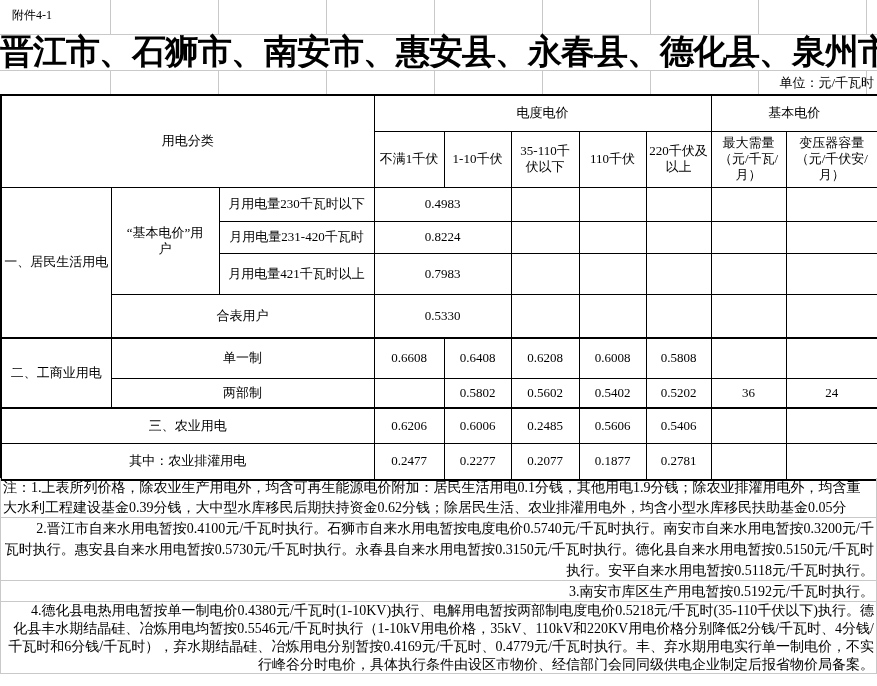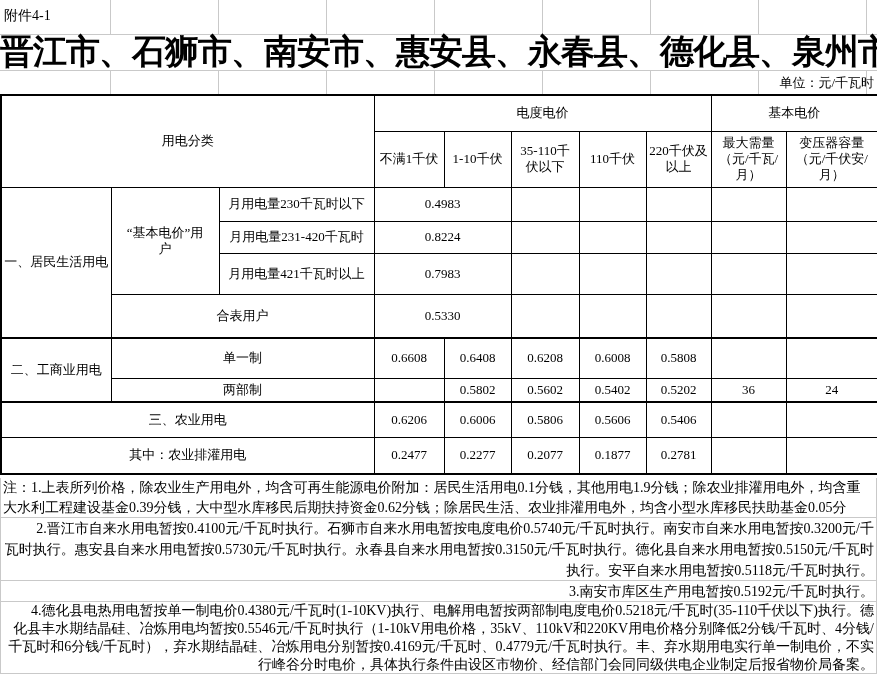--- a/index.html
+++ b/index.html
@@ -5,21 +5,21 @@
   html,body { margin:0; padding:0; }
   body {
     width:877px; height:686px; background:#ffffff; color:#000;
     font-family:"Liberation Serif","DejaVu Serif",serif;
   }
   .page { position:relative; width:877px; height:686px; overflow:hidden; background:#fff; }
 
   
   .gl { position:absolute; background:#c9c9c9; }
 
-  #attachment { position:absolute; left:4px; top:7px; font-size:14px; white-space:nowrap; }
+  #attachment { position:absolute; left:12px; top:7px; font-size:12px; white-space:nowrap; }
   #doc-title {
     position:absolute; left:0; top:36px; width:877px; text-align:right;
     font-size:34px; font-weight:bold; letter-spacing:-1px; line-height:32px; white-space:nowrap;
   }
   #unit { position:absolute; right:3px; top:74px; font-size:13px; white-space:nowrap; }
 
   table.price {
     position:absolute; left:0; top:94px; width:877px;
     border-collapse:collapse; table-layout:fixed; border:2px solid #000;
   }
@@ -155,36 +155,36 @@
       <td rowspan="2" class="cat">二、工商业用电</td>
       <td colspan="2" class="left">单一制</td>
       <td>0.6608</td>
       <td>0.6408</td>
       <td>0.6208</td>
       <td>0.6008</td>
       <td>0.5808</td>
       <td></td>
       <td></td>
     </tr>
-    <tr style="height:24px">
+    <tr style="height:30px">
       <td colspan="2" class="left">两部制</td>
       <td></td>
       <td>0.5802</td>
       <td>0.5602</td>
       <td>0.5402</td>
       <td>0.5202</td>
       <td>36</td>
       <td>24</td>
     </tr>
 
     <tr class="sec" style="height:35px">
       <td colspan="3" class="cat">三、农业用电</td>
       <td>0.6206</td>
       <td>0.6006</td>
-      <td>0.5806</td>
+      <td>0.2485</td>
       <td>0.5606</td>
       <td>0.5406</td>
       <td></td>
       <td></td>
     </tr>
     <tr style="height:37px">
       <td colspan="3" class="indent">其中：农业排灌用电</td>
       <td>0.2477</td>
       <td>0.2277</td>
       <td>0.2077</td>

